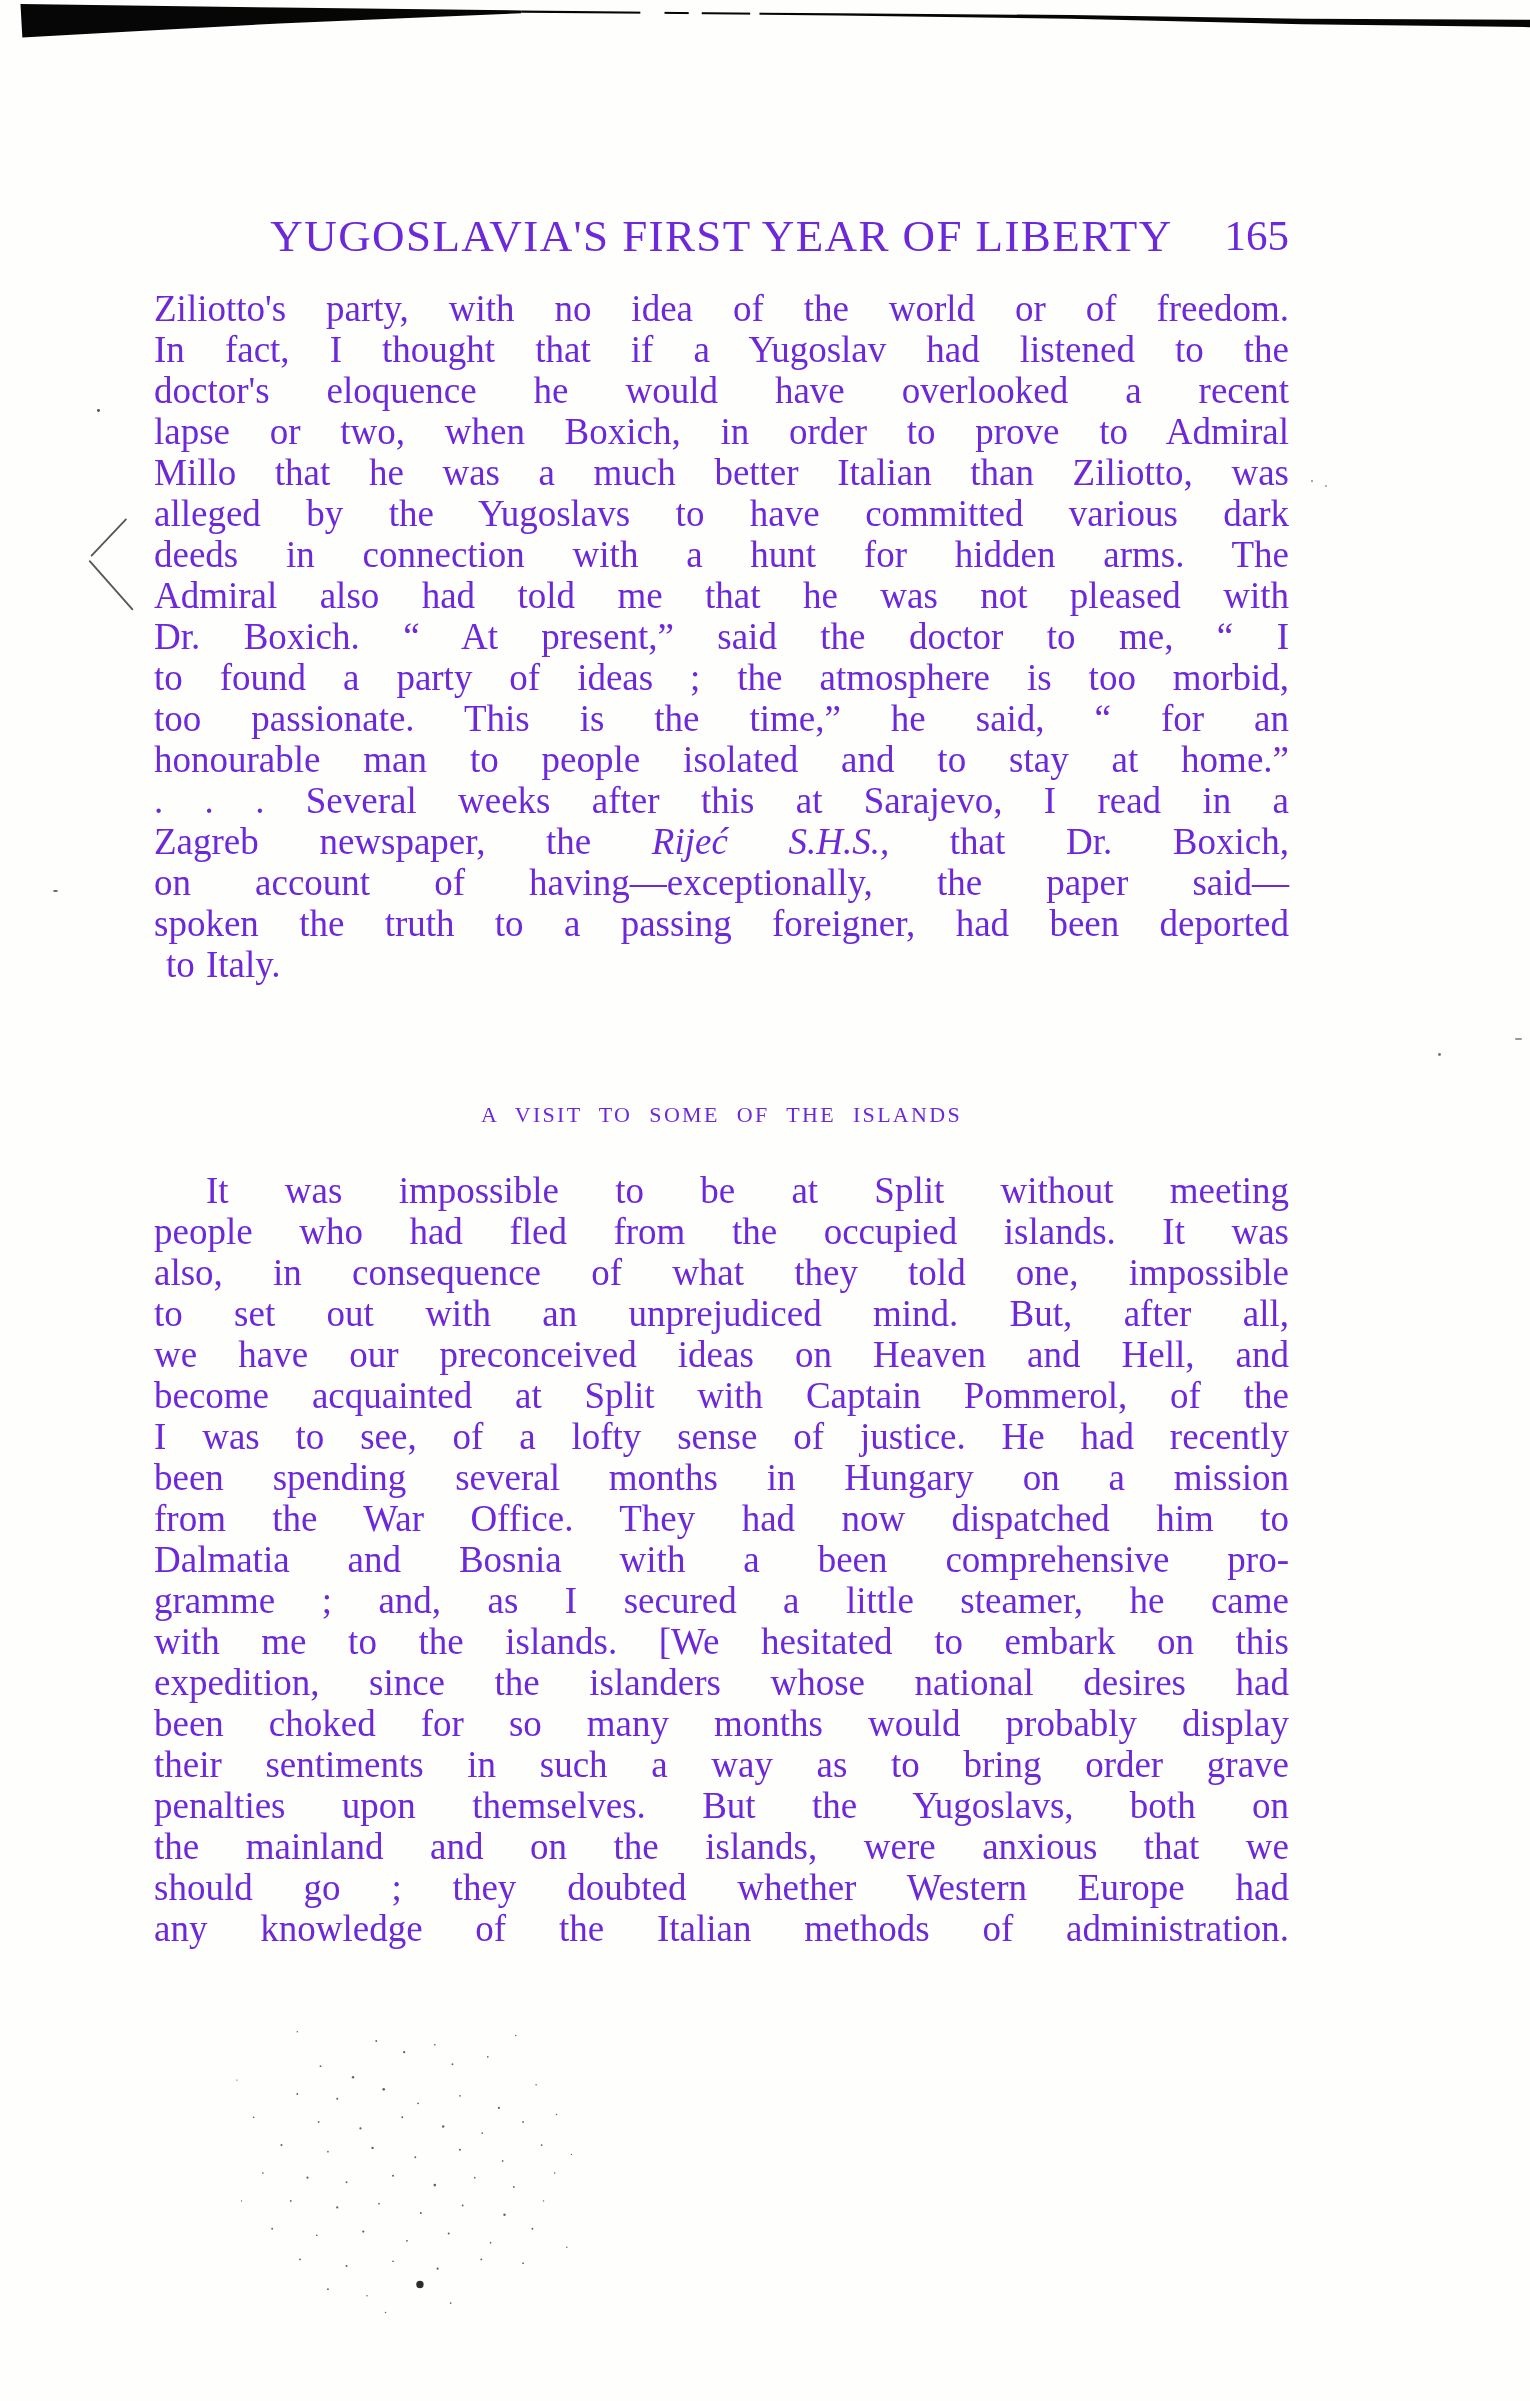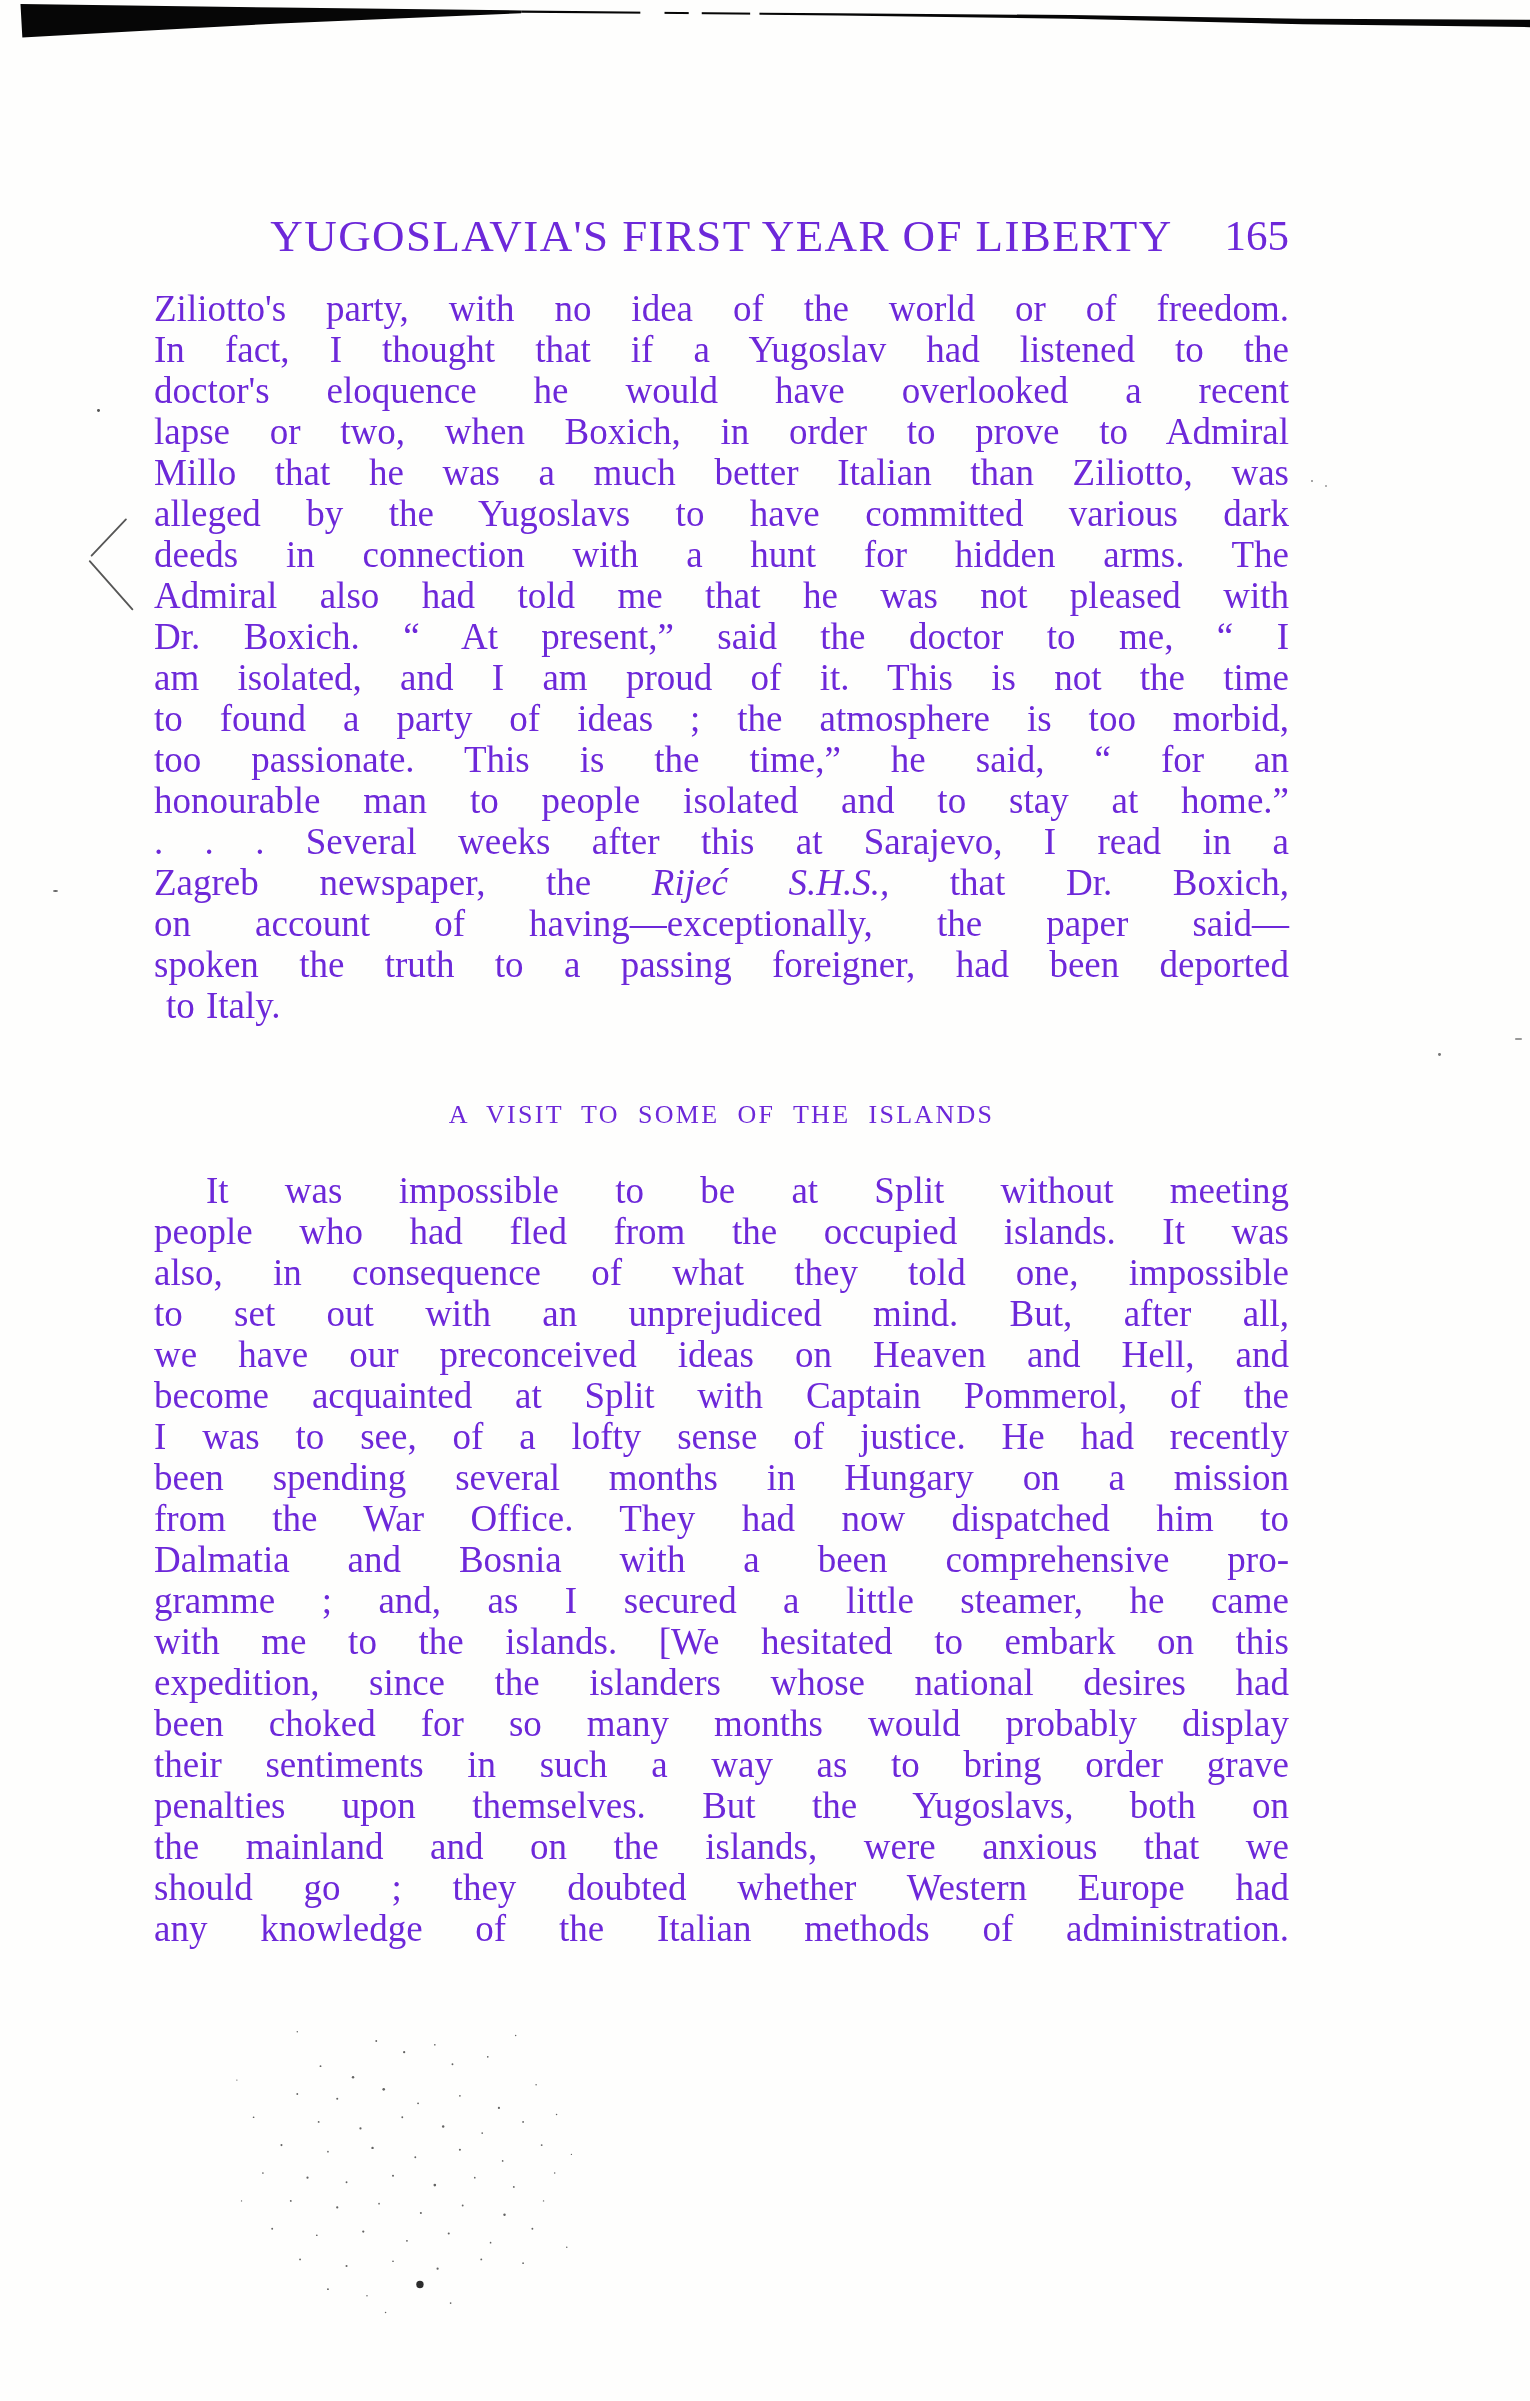--- a/index.html
+++ b/index.html
@@ -33,21 +33,21 @@
     text-align:justify; text-align-last:justify;
     word-spacing:1.9px;
   }
   .line.unjust { text-align-last:left;margin-left:12px; }
   .line.indent { padding-left:52px; }
   .it { font-style:italic; }
 
   
   .section-heading {
     top:1096px; text-align:center;
-    font-size:26px; line-height:37px;
+    font-size:22px; line-height:37px;
     letter-spacing:2.3px; word-spacing:9.3px;
     white-space:nowrap;
   }
 
   
   .artifact { position:absolute; pointer-events:none; }
   .speck { position:absolute; background:#555; border-radius:50%; }
 </style>
 </head>
 <body>
@@ -70,21 +70,20 @@
   <div class="para p1">
     <div class="line">Ziliotto's party, with no idea of the world or of freedom.</div>
     <div class="line">In fact, I thought that if a Yugoslav had listened to the</div>
     <div class="line">doctor's eloquence he would have overlooked a recent</div>
     <div class="line">lapse or two, when Boxich, in order to prove to Admiral</div>
     <div class="line">Millo that he was a much better Italian than Ziliotto, was</div>
     <div class="line">alleged by the Yugoslavs to have committed various dark</div>
     <div class="line">deeds in connection with a hunt for hidden arms. The</div>
     <div class="line">Admiral also had told me that he was not pleased with</div>
     <div class="line">Dr. Boxich. “ At present,” said the doctor to me, “ I</div>
-    <div class="line">am isolated, and I am proud of it. This is not the time</div>
     <div class="line">to found a party of ideas ; the atmosphere is too morbid,</div>
     <div class="line">too passionate. This is the time,” he said, “ for an</div>
     <div class="line">honourable man to people isolated and to stay at home.”</div>
     <div class="line">. . . Several weeks after this at Sarajevo, I read in a</div>
     <div class="line"><span>Zagreb newspaper, the </span><span class="it">Rijeć S.H.S.,</span><span> that Dr. Boxich,</span></div>
     <div class="line">on account of having—exceptionally, the paper said—</div>
     <div class="line">spoken the truth to a passing foreigner, had been deported</div>
     <div class="line unjust">to Italy.</div>
   </div>
 

